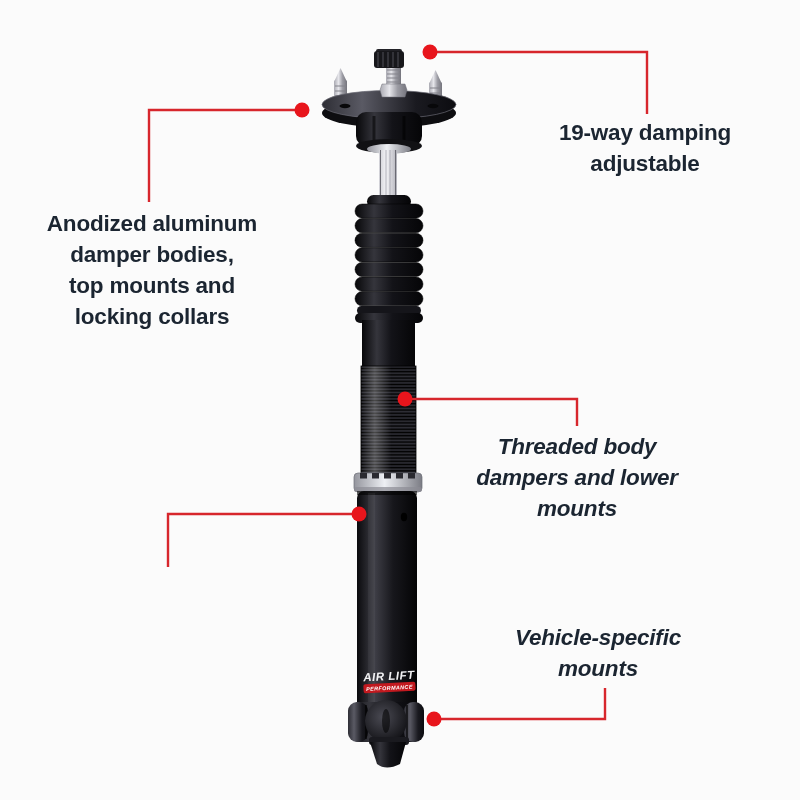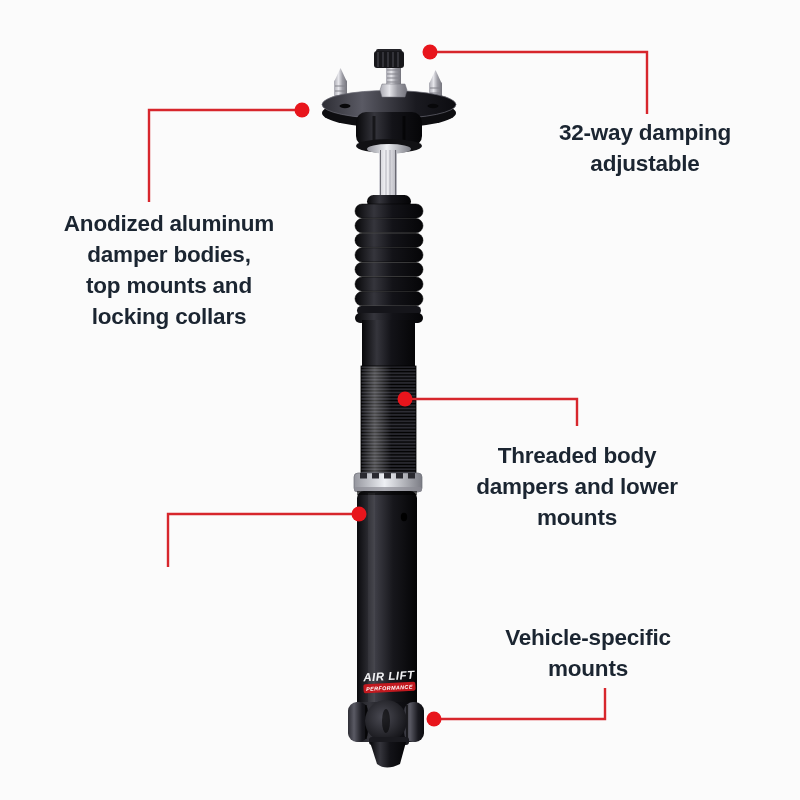--- a/index.html
+++ b/index.html
@@ -216,29 +216,29 @@
     <g>
       <polyline class="callout-line" points="359,514 168,514 168,567"></polyline>
       <circle class="callout-dot" cx="359" cy="514" r="7.5"></circle>
     </g>
     <g>
       <polyline class="callout-line" points="434,719 605,719 605,688"></polyline>
       <circle class="callout-dot" cx="434" cy="719" r="7.5"></circle>
     </g>
   </svg>
 
-  <div class="callout-label" style="left:495px;top:117px;">32-way damping
+  <div class="callout-label" style="left:495px;top:117px;">19-way damping
 adjustable</div>
 
-  <div class="callout-label" style="left:19px;top:208px;">Anodized aluminum
+  <div class="callout-label" style="left:2px;top:208px;">Anodized aluminum
 damper bodies,
 top mounts and
 locking collars</div>
 
-  <div class="callout-label" style="left:427px;top:440px;">Threaded body
+  <div class="callout-label" style="left:427px;top:431px;font-style:italic;">Threaded body
 dampers and lower
 mounts</div>
 
 
-  <div class="callout-label" style="left:438px;top:622px;">Vehicle-specific
+  <div class="callout-label" style="left:448px;top:622px;font-style:italic;">Vehicle-specific
 mounts</div>
 
 </div>
 
 </body></html>

